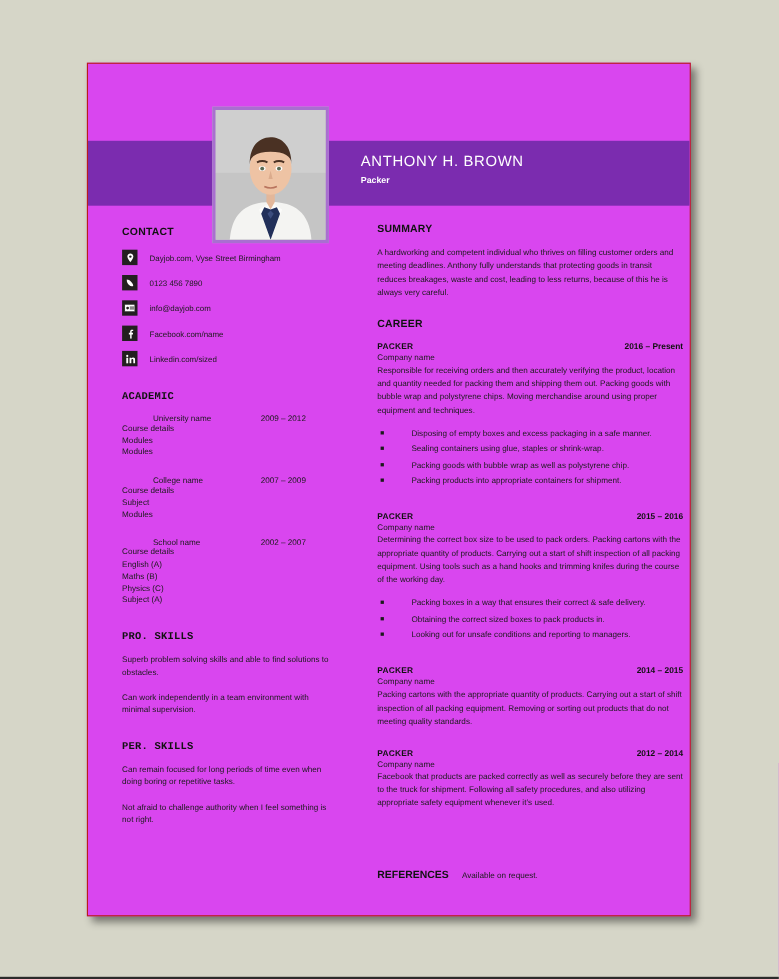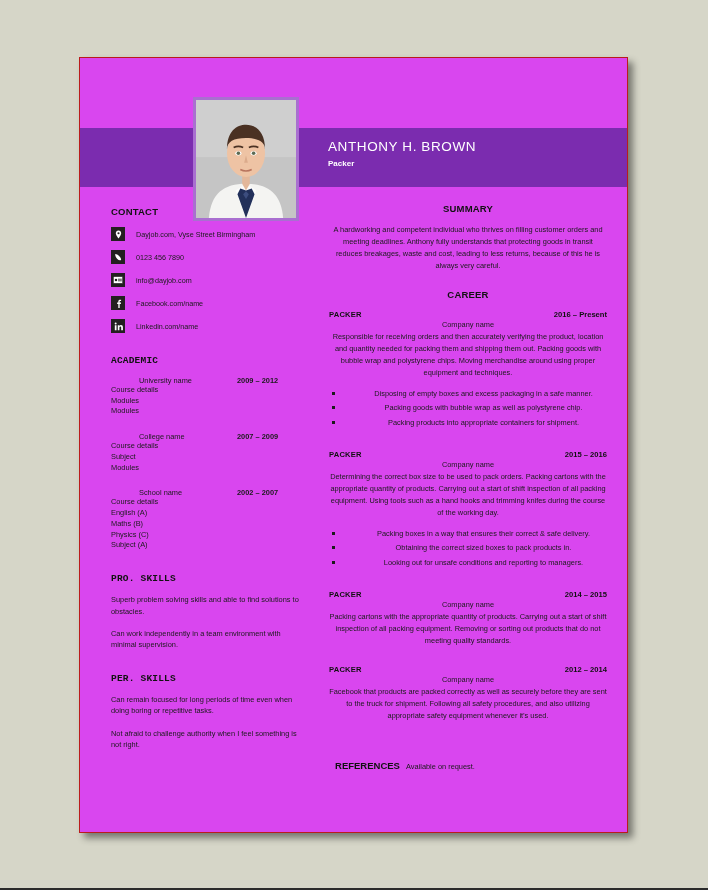--- a/index.html
+++ b/index.html
@@ -41,21 +41,21 @@
   #photo-frame {
     position: absolute; left: 113px; top: 39px;
     width: 106px; height: 124px;
     border: 3px solid #a96fd0;
     background: #c9c9c9;
     overflow: hidden;
   }
   #photo-frame svg { display: block; width: 100%; height: 100%; }
   
   #left-col { position: absolute; left: 31px; top: 148px; width: 190px; }
-  #right-col { position: absolute; left: 249px; top: 145px; width: 278px; text-align: center; }
+  #right-col { position: absolute; left: 263px; top: 145px; width: 278px; }
 
   .sec-head {
     font-size: 9.5px; font-weight: bold; color: #111;
     letter-spacing: 0.2px; margin: 0 0 10px 0;
   }
   .sec-head.spaced { margin-top: 22px; font-family: Liberation Mono, monospace; }
 
   
   .contact-row { display: flex; align-items: center; margin-bottom: 9px; }
   .c-icon {
@@ -63,21 +63,21 @@
     display: flex; align-items: center; justify-content: center;
     flex: 0 0 14px; margin-right: 11px;
   }
   .c-icon svg { display: block; }
   .c-text { font-size: 7.2px; color: #1a1a1a; text-align: center; }
 
   
   .edu-item { margin-bottom: 15px; }
   .edu-top { display: flex; padding-left: 28px; }
   .edu-name { font-size: 7.4px; color: #1a1a1a; width: 98px; flex: 0 0 98px; }
-  .edu-date { font-size: 7.4px; color: #1a1a1a; font-weight: bold; }
+  .edu-date { font-size: 7.4px; color: #1a1a1a; font-weight: normal; }
   .edu-line { font-size: 7.4px; color: #1a1a1a; line-height: 1.45; }
 
   
   .skill-p {
     font-size: 7.4px; color: #1a1a1a; line-height: 1.55; margin: 0 0 11px 0;
   }
 
   
   .body-p {
     font-size: 7.4px; color: #1a1a1a; line-height: 1.62; margin: 0;
@@ -92,21 +92,21 @@
   ul.duties li {
     font-size: 7.4px; color: #1a1a1a; line-height: 1.55;
     padding-left: 31px; position: relative; margin-bottom: 3px;
   }
   ul.duties li::before {
     content: ""; position: absolute; left: 3px; top: 4px;
     width: 3px; height: 3px; background: #1a1a1a;
   }
   .gap-lg { height: 17px; }
   .gap-md { height: 13px; }
-  #references-row { display: flex; align-items: baseline; margin-top: 20px; }
+  #references-row { display: flex; align-items: baseline; margin-top: 36px; }
   #references-head { font-size: 9.5px; font-weight: bold; color: #111; width: 77px; flex: 0 0 77px; }
   #references-text { font-size: 7.4px; color: #1a1a1a; }
 </style>
 </head>
 <body>
 
 <div id="page">
 
   <div id="banner"></div>
 
@@ -178,21 +178,21 @@
           <span class="c-text">Facebook.com/name</span>
         </div>
         <div class="contact-row">
           <span class="c-icon">
             <svg width="9" height="9" viewBox="0 0 10 10">
               <rect x="0.9" y="3.6" width="1.9" height="5.6" fill="#fff"></rect>
               <circle cx="1.85" cy="1.7" r="1.1" fill="#fff"></circle>
               <path d="M4.2 3.6h1.8v.8c.3-.55.95-.95 1.8-.95 1.3 0 2.1.8 2.1 2.4v3.35H8v-3c0-.8-.33-1.25-.98-1.25-.62 0-1.02.42-1.02 1.25v3H4.2z" fill="#fff"></path>
             </svg>
           </span>
-          <span class="c-text">Linkedin.com/name</span>
+          <span class="c-text">Linkedin.com/sized</span>
         </div>
       </div>
 
     <div class="sec-head spaced">ACADEMIC</div>
     <div id="academic-list">
         <div class="edu-item">
           <div class="edu-top">
             <span class="edu-name">University name</span>
             <span class="edu-date">2009 – 2012</span>
           </div>
@@ -246,20 +246,21 @@
     <div id="career-list">
         <div class="job">
           <div class="job-top">
             <span class="job-title">PACKER</span>
             <span class="job-date">2016 – Present</span>
           </div>
           <div class="job-co">Company name</div>
           <p class="job-desc">Responsible for receiving orders and then accurately verifying the product, location and quantity needed for packing them and shipping them out. Packing goods with bubble wrap and polystyrene chips. Moving merchandise around using proper equipment and techniques.</p>
           <ul class="duties">
             <li>Disposing of empty boxes and excess packaging in a safe manner.</li>
+            <li>Sealing containers using glue, staples or shrink-wrap.</li>
             <li>Packing goods with bubble wrap as well as polystyrene chip.</li>
             <li>Packing products into appropriate containers for shipment.</li>
           </ul>
         </div>
         <div class="gap-lg"></div>
         <div class="job">
           <div class="job-top">
             <span class="job-title">PACKER</span>
             <span class="job-date">2015 – 2016</span>
           </div>

